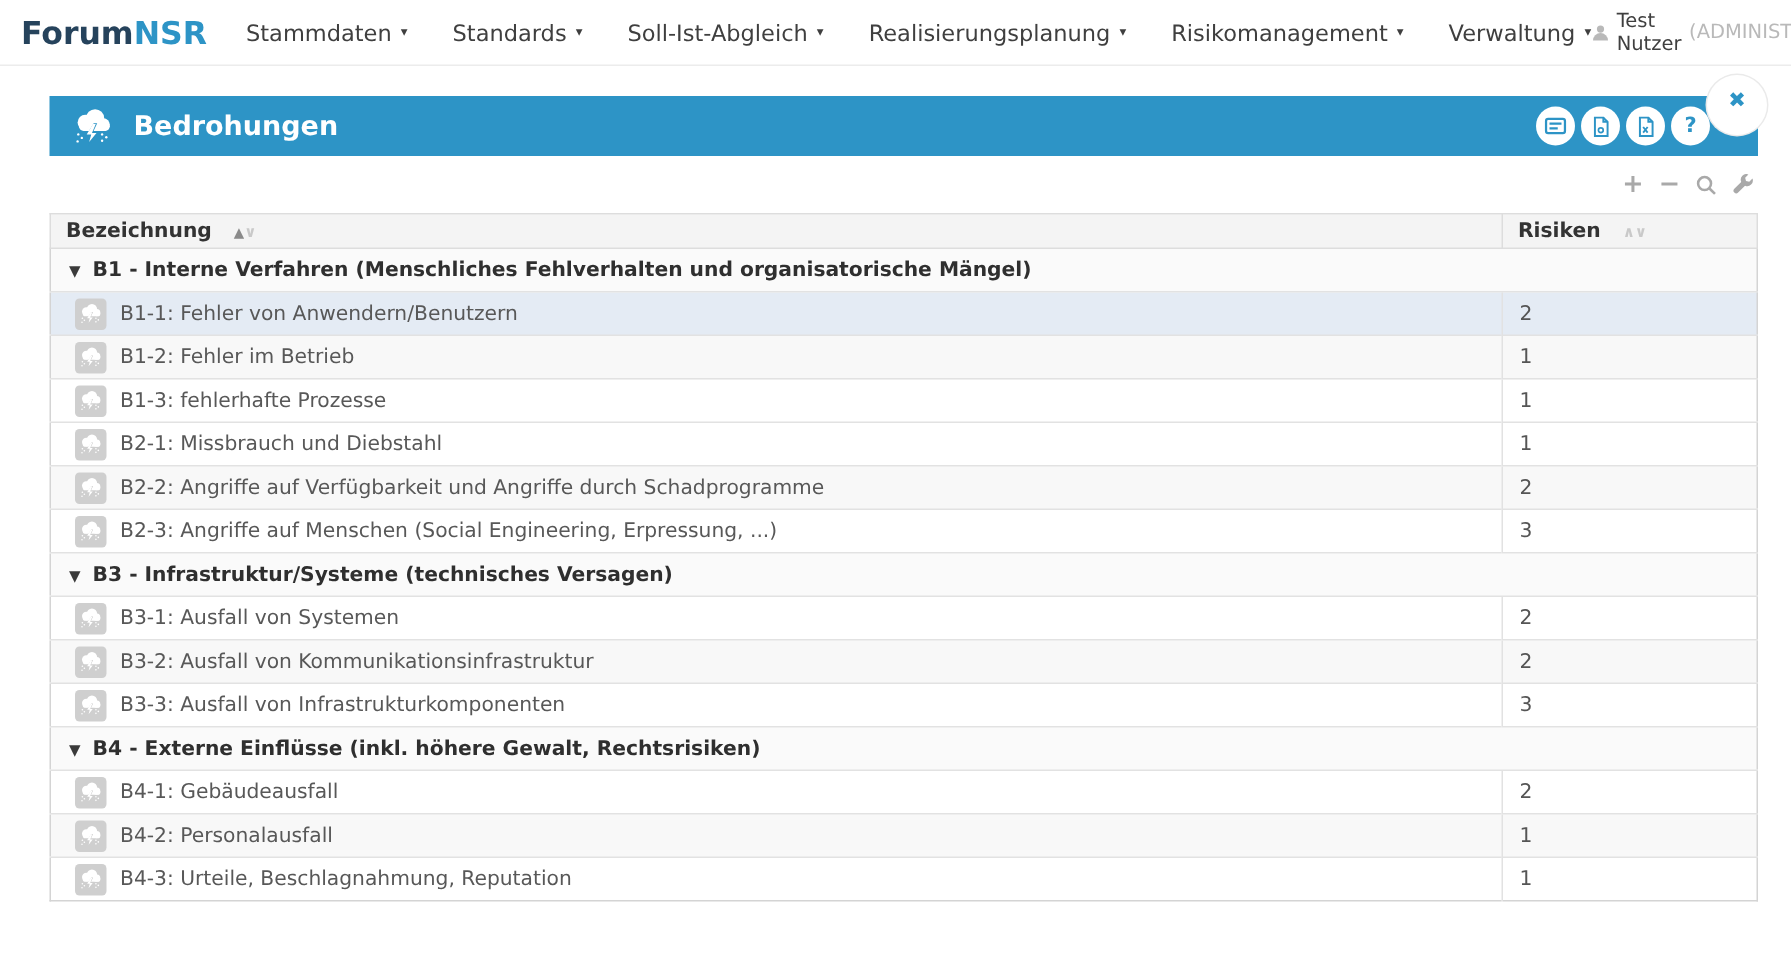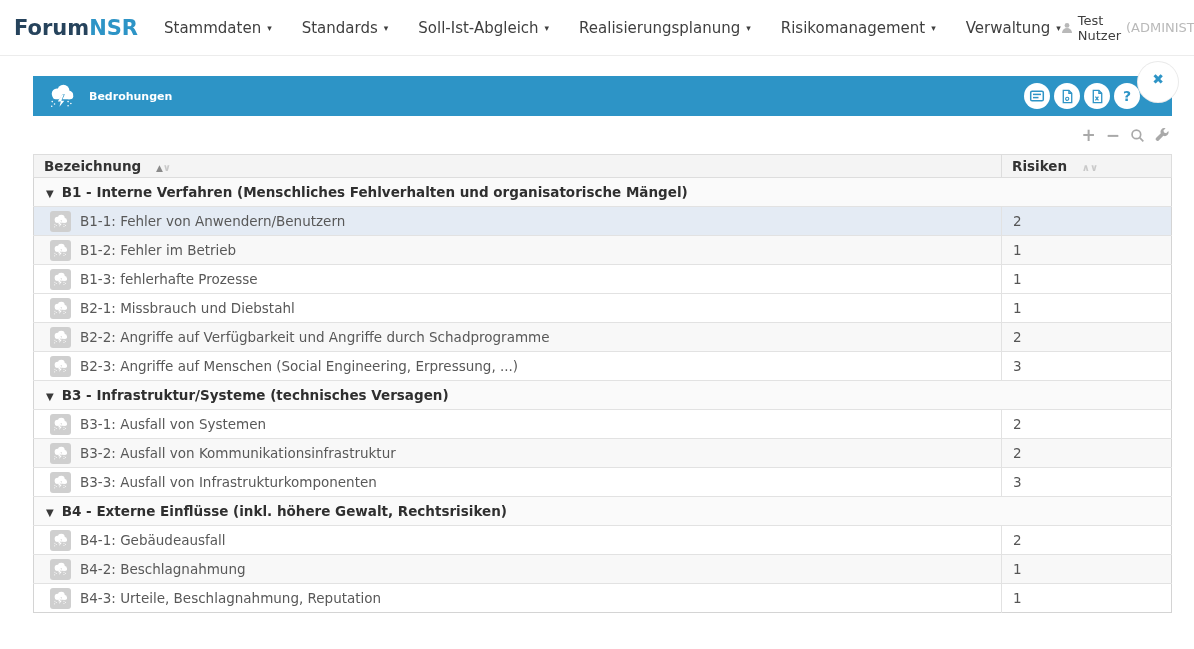--- a/index.html
+++ b/index.html
@@ -1,34 +1,34 @@
 <!DOCTYPE html>
 <html><head>
 <meta charset="utf-8">
 <style>
   * { margin:0; padding:0; box-sizing:border-box; }
   html,body { width:1194px; height:649px; background:#ffffff; font-family:"DejaVu Sans","Liberation Sans",sans-serif; overflow:hidden; }
 
   
-  .navbar { display:flex; align-items:center; height:56px; padding:4px 14px; background:#ffffff; border-bottom:1px solid #ececec; }
+  .navbar { display:flex; align-items:center; height:44px; padding:4px 14px; background:#ffffff; border-bottom:1px solid #ececec; }
   .logo { font-size:21px; font-weight:bold; letter-spacing:0; cursor:pointer; }
   .logo .p1 { color:#26435c; }
   .logo .p2 { color:#2d94c6; }
   .nav-menus { display:flex; align-items:flex-end; margin-left:26px; gap:30px; list-style:none; }
   .nav-item { display:flex; align-items:center; gap:6px; font-size:15px; color:#3f3f3f; cursor:pointer; white-space:nowrap; }
   .nav-caret { font-size:9px; color:#3f3f3f; line-height:1; padding-top:2px; }
   .user-box { margin-left:auto; display:flex; align-items:center; gap:5px; font-size:13px; color:#3f3f3f; cursor:pointer; }
   .user-role { color:#b9b9b9; }
   .user-icon svg { display:block; }
 
   
   .panel { position:relative; margin:20px 22px 0 33px; }
   .panel-header { position:relative; display:flex; align-items:center; height:40px; background:#2d94c6; padding:0 32px 0 14px; }
   .panel-title-wrap { display:flex; align-items:center; gap:12px; }
-  .panel-title { color:#ffffff; font-size:11px; font-weight:bold; }
+  .panel-title { color:#ffffff; font-size:18px; font-weight:bold; }
   .title-icon svg { display:block; }
   .header-actions { margin-left:auto; display:flex; align-items:center; gap:4px; }
   .action-circle { width:26px; height:26px; border-radius:50%; background:#ffffff; display:flex; align-items:center; justify-content:center; cursor:pointer; }
   .action-circle svg { display:block; }
   .help-q { color:#2d94c6; font-weight:bold; font-size:14px; line-height:1; }
   .close-circle { position:absolute; top:-14px; right:-6px; width:40px; height:40px; border-radius:50%; background:#ffffff; display:flex; align-items:center; justify-content:center; cursor:pointer; box-shadow:0 0 0 1px #eaeaea; }
   .close-x { color:#2d94c6; font-size:14px; font-weight:bold; line-height:1; margin-top:-6px; }
 
   
   .toolbar { display:flex; justify-content:flex-end; align-items:center; gap:10px; height:38px; padding-right:2px; }
@@ -491,21 +491,21 @@
                   <g fill="#ffffff">
                     <circle cx="11" cy="42" r="2"></circle>
                     <circle cx="16" cy="47" r="2"></circle>
                     <circle cx="10" cy="52" r="2"></circle>
                     <circle cx="45" cy="42" r="2"></circle>
                     <circle cx="51" cy="46" r="2"></circle>
                     <circle cx="45" cy="51" r="2"></circle>
                   </g>
                 </svg>
               </span>
-              <span class="item-label">B4-2: Beschlagnahmung</span>
+              <span class="item-label">B4-2: Personalausfall</span>
             </span>
           </td>
           <td class="risk-cell">1</td>
         </tr>
         <tr class="item-row">
           <td class="name-cell">
             <span class="cellflex">
               <span class="row-icon">
                 <svg width="17" height="16" viewBox="0 0 64 60">
                   <g fill="#ffffff">

